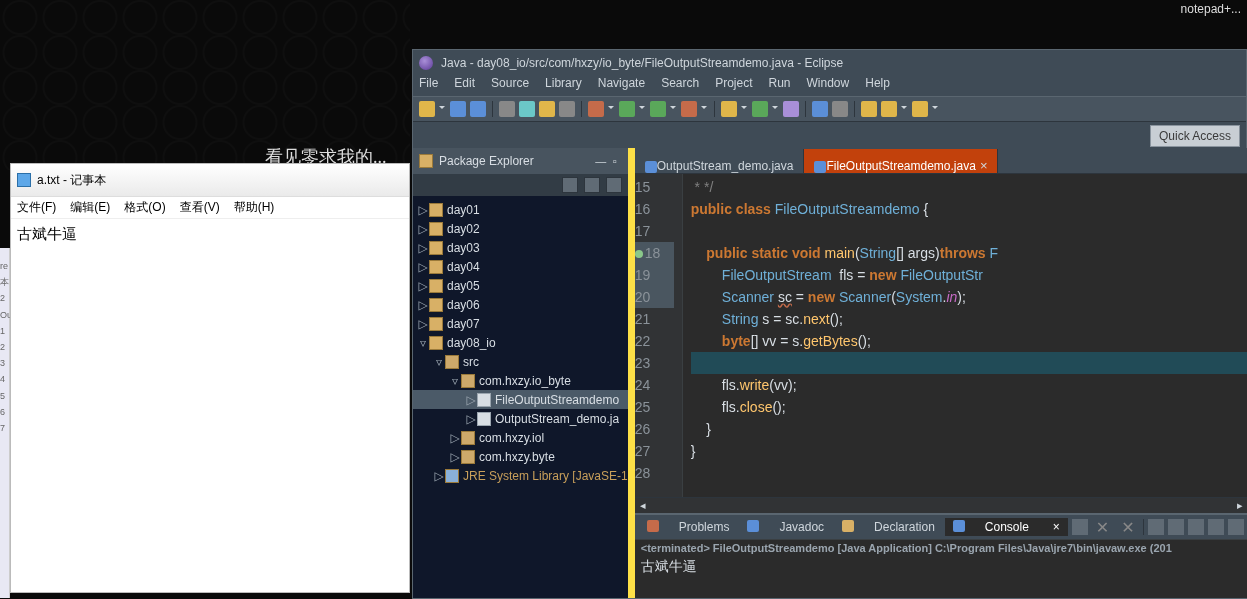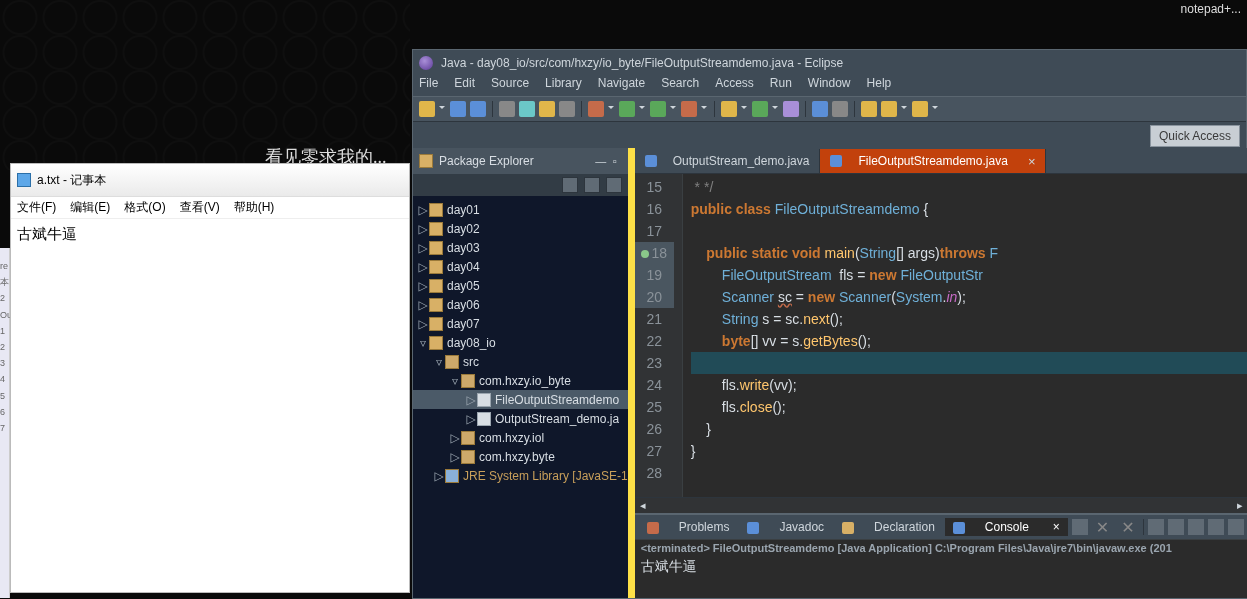--- a/index.html
+++ b/index.html
@@ -57,41 +57,41 @@
 .fico { width:14px; height:14px; display:inline-block; margin-right:4px; background:#d8b066; border:1px solid #9b7a3a; }
 .fico.jf{background:#d8dee4;border-color:#9aa5af}
 .fico.pk{background:#cda96b}
 .fico.lib{background:#8ab0d8}
 .titem .lbl{overflow:hidden;text-overflow:ellipsis}
 .jse{color:#c89f5a}
 
 
 .editor { flex:1; display:flex; flex-direction:column; background:#2b2b2b; }
 .etabs { height:26px; background:#3f4b56; display:flex; align-items:flex-end; border-bottom:1px solid #2d353d; }
-.etab { height:24px; display:flex; align-items:center; gap:16px; padding:0 10px; color:#cfd6dc; font-size:12px; background:#3f4b56; border-right:1px solid #2d353d; cursor:pointer; }
+.etab { height:24px; display:flex; align-items:flex-end; gap:0; padding:0 10px; color:#cfd6dc; font-size:12px; background:#3f4b56; border-right:1px solid #2d353d; cursor:pointer; }
 .etab.active{background:#c2410c;color:#fff}
 .etab .jico{width:12px;height:12px;background:#5b8fd8;border-radius:2px}
 .etab .x{color:#cfd6dc;font-size:13px;margin-left:4px}
 .code { flex:1; display:flex; font-family:Consolas,monospace; font-size:14px; overflow:hidden; position:relative; }
-.gut { width:48px; background:#313335; color:#8a9299; text-align:center; padding:2px 8px 2px 0; line-height:22px; border-right:1px solid #3a3f42; }
+.gut { width:48px; background:#313335; color:#8a9299; text-align:left; padding:2px 8px 2px 0; line-height:22px; border-right:1px solid #3a3f42; }
 .gutl{display:block;height:22px}
 .gutl.bp{background:#4a5660}
 .gutl .mrk{display:inline-block;width:8px;height:8px;background:#8ac88a;border-radius:50%;vertical-align:middle;margin-right:2px}
 .txt { flex:1; background:#2b2b2b; padding:2px 0 2px 8px; line-height:22px; white-space:pre; color:#d8dee4; overflow:hidden; }
 .ln{display:block;height:22px}
 .ln.hl{background:#214b57}
 .k1{color:#cc7832;font-weight:bold}.k3{color:#6fb0d8}.m{color:#ffc66d}.g{color:#808080}.p1{color:#c56bc5}.id{color:#d8dee4}.wr{text-decoration:underline wavy #c56b4a}
 .hscroll{height:16px;background:#313335;border-top:1px solid #2d353d;position:relative}
 .hscroll .larr,.hscroll .rarr{width:16px;height:16px;position:absolute;color:#cfd6dc;text-align:center;line-height:14px;font-size:11px}
 .hscroll .larr{left:0}.hscroll .rarr{right:0}
 
 
 .bottom { height:85px; border-top:2px solid #5a6670; background:#3f4b56; display:flex; flex-direction:column; }
 .btabs { height:24px; display:flex; align-items:center; padding:0 4px; gap:2px; }
-.btab { display:flex; align-items:flex-end; gap:20px; padding:2px 8px; color:#cfd6dc; font-size:12px; cursor:pointer; }
+.btab { display:flex; align-items:flex-start; gap:20px; padding:2px 8px; color:#cfd6dc; font-size:12px; cursor:pointer; }
 .btab.active{background:#2b2b2b;color:#fff}
 .btab .bi{width:12px;height:12px;background:#5b8fd8;border-radius:2px}
 .btab .bi.r{background:#c56b4a}.btab .bi.y{background:#d8b066}
 .btabs .sp{flex:1}
 .btb{display:flex;gap:4px;align-items:center}
 .btb .bb{width:16px;height:16px;background:#606b75;cursor:pointer}
 .btb .x{color:#888;font-size:16px;padding:0 4px}
 .bstat { padding:2px 6px; color:#9aa5af; font-size:11px; background:#2b2b2b; border-top:1px solid #3a3f42; white-space:nowrap; overflow:hidden;font-weight:bold; }
 .bcon { flex:1; background:#2b2b2b; color:#d8dee4; padding:2px 6px; font-size:14px; font-family:"Microsoft YaHei"; }
 </style>
@@ -136,21 +136,21 @@
     <span class="ec-ico"></span>
     <span>Java - day08_io/src/com/hxzy/io_byte/FileOutputStreamdemo.java - Eclipse</span>
   </div>
   <div class="ec-menubar" id="ec-menu">
       <span>File</span>
       <span>Edit</span>
       <span>Source</span>
       <span>Library</span>
       <span>Navigate</span>
       <span>Search</span>
-      <span>Access</span>
+      <span>Project</span>
       <span>Run</span>
       <span>Window</span>
       <span>Help</span>
     </div>
 
   <div class="ec-toolbar">
     <span class="tico y"></span>
       <span class="tdrop"></span>
     <span class="tico b"></span>
     <span class="tico b"></span>

